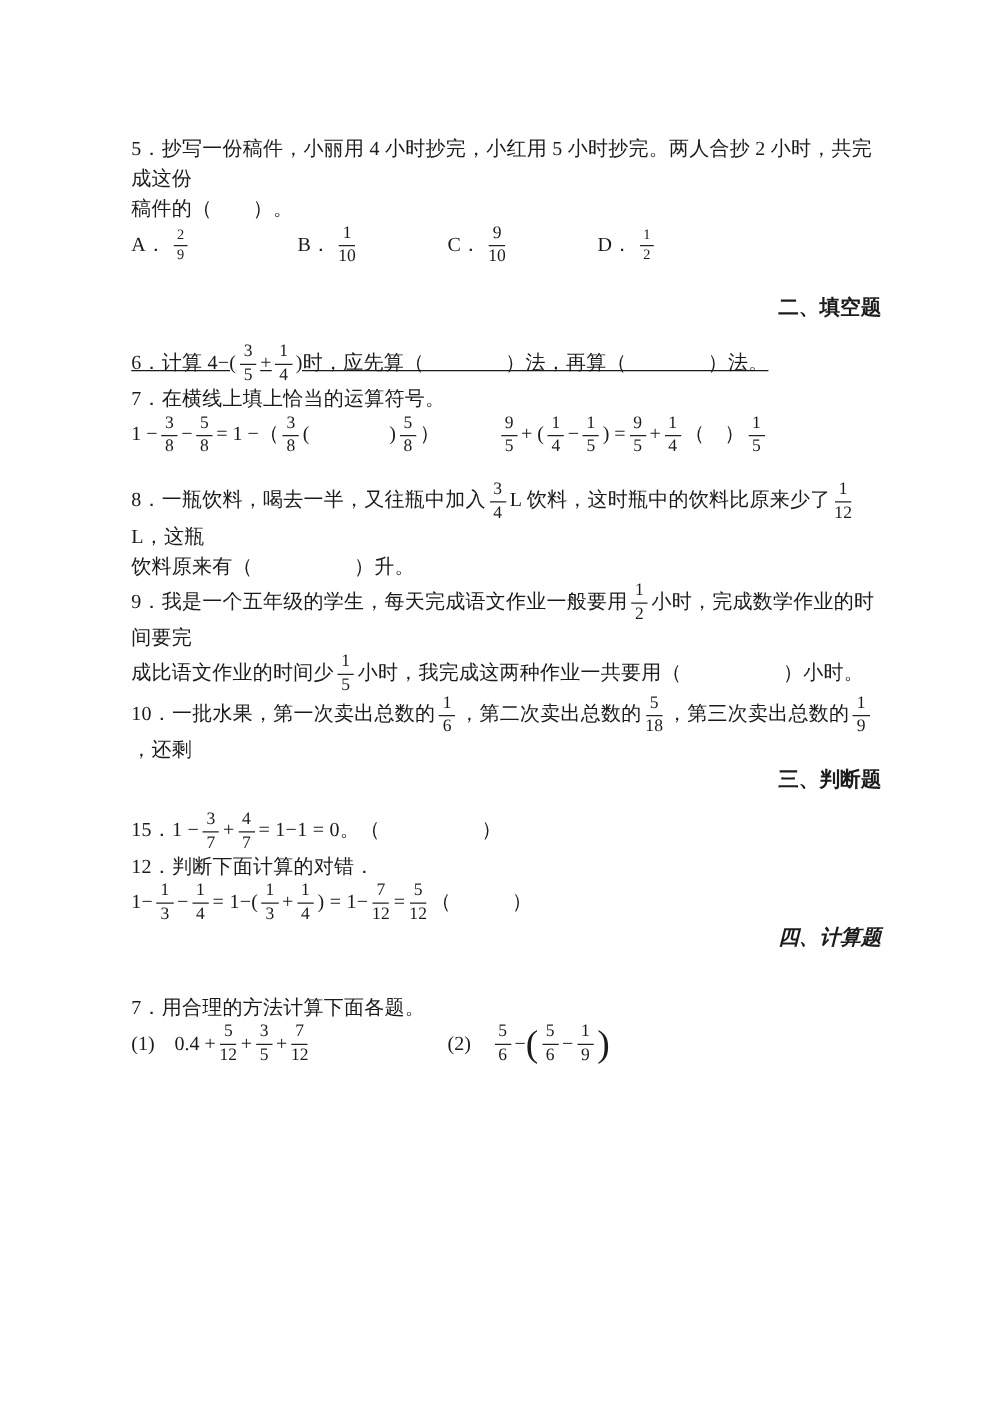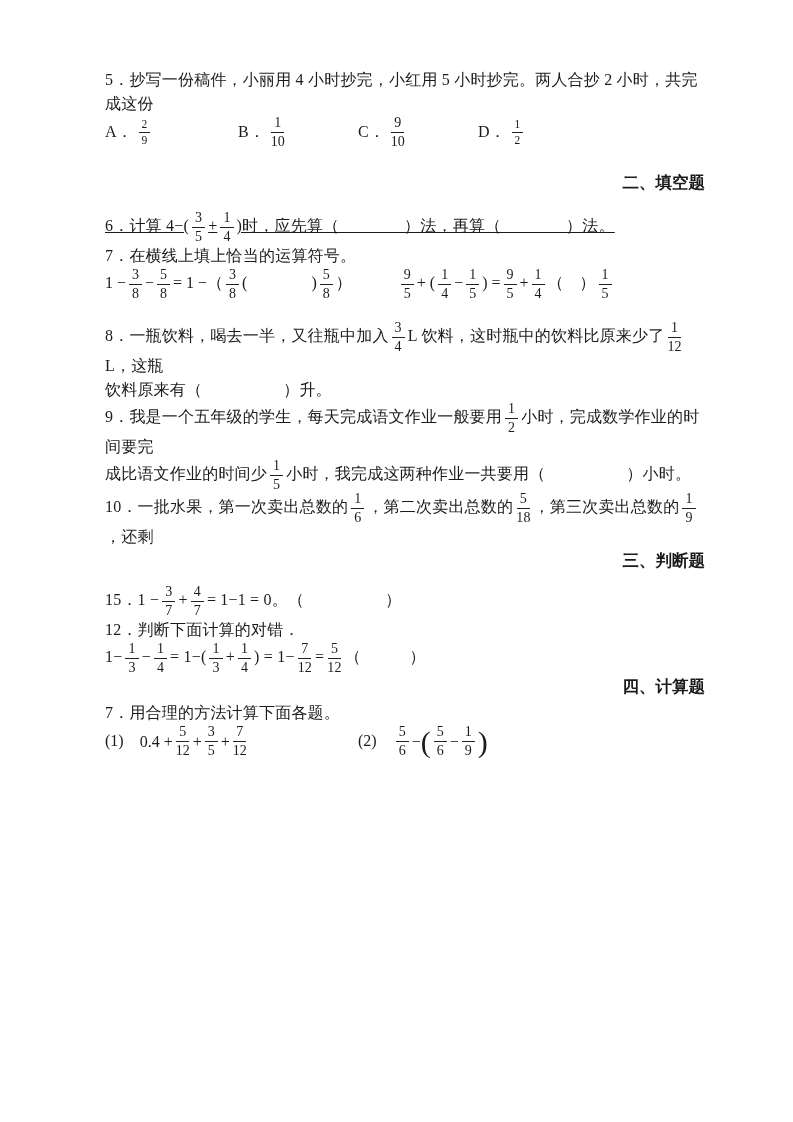--- a/index.html
+++ b/index.html
@@ -3,21 +3,21 @@
 <meta charset="utf-8">
 <style>
   html,body{margin:0;padding:0;}
   body{
     width:793px;height:1122px;
     background:#ffffff;color:#1b1b1b;
     font-family:"Liberation Serif","DejaVu Serif",serif;
     font-size:16px;
     overflow:hidden;
   }
-  .page{box-sizing:border-box;width:793px;height:900px;padding:68px 88px 0 105px;}
+  .page{box-sizing:border-box;width:793px;height:900px;padding:108px 88px 0 105px;}
   p.ln{margin:0;line-height:24px;letter-spacing:0.2px;}
   .sec{
     font-family:"Liberation Sans","DejaVu Sans",sans-serif;
     font-weight:700;font-size:16.5px;line-height:22px;margin:0 0 18px;text-align:right;
   }
   
   .fr{
     display:inline-flex;flex-direction:column;align-items:center;
     vertical-align:middle;line-height:1;margin:0 3px;font-size:14px;text-align:center;
   }
@@ -38,34 +38,35 @@
   .q8l1{margin-bottom:10px;}
   .q8l2{margin-bottom:14px;}
   .q9l1{margin-bottom:2px;}
   .q9l2{margin-bottom:10px;}
   .q10l1{margin-bottom:6px;}
   .q10l2{margin-bottom:18px;}
   .sec3{margin-bottom:14px;}
   .q11{margin-bottom:22px;}
   .q12l1{margin-bottom:14px;}
   .q12eq{margin-bottom:22px;}
-  .sec4{margin-bottom:4px;}
+  .sec4{margin-bottom:34px;font-style:italic;}
   .q13l1{margin-bottom:14px;}
   .calcrow{display:flex;align-items:center;}
   .calcitem{display:flex;align-items:center;}
   .calcitem:first-child{flex:0 0 253px;}
   .bigp{font-size:30px;line-height:1;vertical-align:middle;font-weight:400;}
 </style>
 </head>
 <body>
 
 <div class="page">
 
   <section>
     <p class="ln q5l1">5．抄写一份稿件，小丽用 4 小时抄完，小红用 5 小时抄完。两人合抄 2 小时，共完成这份</p>
+    <p class="ln q5l2">稿件的（　　）。</p>
     <div class="opts">
       <span class="opt">
         <span class="ol">A．</span>
         <span class="fr sm">
             <span class="n">2</span>
             <span class="d">9</span>
           </span>
       </span>
       <span class="opt">
         <span class="ol">B．</span>

